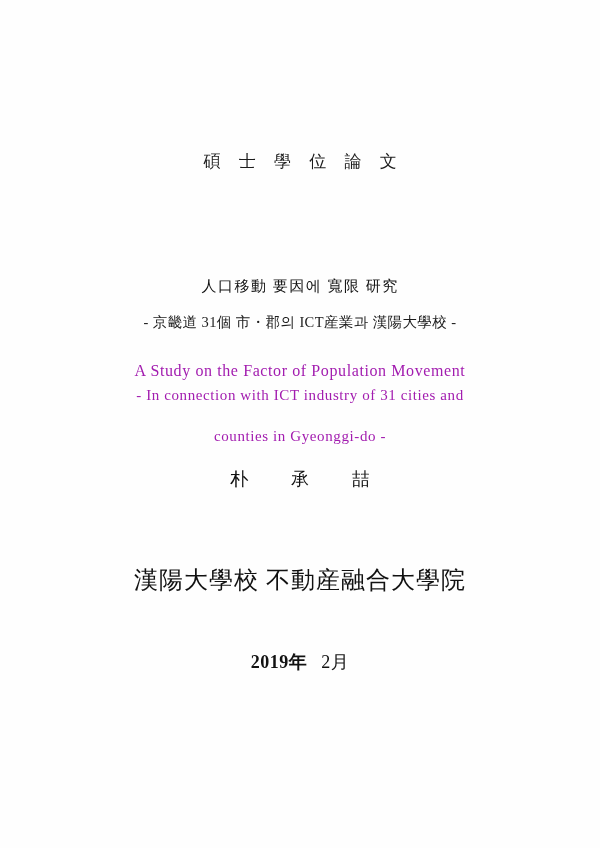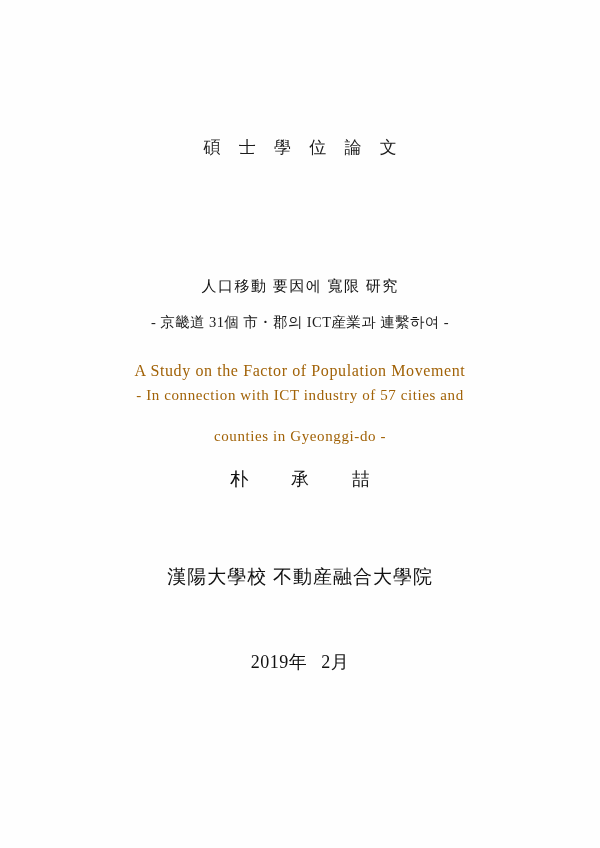--- a/index.html
+++ b/index.html
@@ -21,21 +21,21 @@
     box-sizing: border-box;
     position: relative;
     background: #fefefe;
   }
   .center {
     text-align: center;
   }
   
   .degree-line {
     position: absolute;
-    top: 136px;
+    top: 150px;
     left: 0;
     right: 0;
     font-size: 17px;
     letter-spacing: 7px;
     text-indent: 7px;
     color: #1c1c1c;
   }
   
   .title-ko {
     position: absolute;
@@ -57,21 +57,21 @@
   }
   
   .title-en {
     position: absolute;
     top: 358px;
     left: 0;
     right: 0;
     font-size: 16px;
     line-height: 25px;
     letter-spacing: 0.6px;
-    color: #a16207;
+    color: #a21caf;
   }
   .title-en div {
     white-space: nowrap;
   }
   .title-en .line2 {
     font-size: 15px;
   }
   .title-en .line3 {
     font-size: 15px;
     margin-top: 16px;
@@ -87,52 +87,53 @@
     text-indent: 16px;
     color: #111111;
     font-family: Liberation Mono, monospace;
   }
   
   .university {
     position: absolute;
     top: 564px;
     left: 0;
     right: 0;
-    font-size: 19px;
+    font-size: 24px;
     letter-spacing: 1px;
     color: #111111;
   }
   
   .date {
     position: absolute;
     top: 650px;
     left: 0;
     right: 0;
     font-size: 18px;
     letter-spacing: 0.5px;
     color: #111111;
   }
   .date .year {
     margin-right: 14px;
+    font-weight: bold;
   }
 </style>
 </head>
 <body>
 
 <div class="page">
 
   <div class="degree-line center">碩 士 學 位 論 文</div>
 
   <div class="title-ko center">人口移動 要因에 寬限 研究</div>
 
-  <div class="title-ko-sub center">- 京畿道 31個 市・郡의 ICT産業과 連繫하여 -</div>
+  <div class="title-ko-sub center">- 京畿道 31個 市・郡의 ICT産業과 漢陽大學校 -</div>
 
   <div class="title-en center">
     <div class="line1">A Study on the Factor of Population Movement</div>
-    <div class="line2">- In connection with ICT industry of 57 cities and</div>
+    <div class="line2">- In connection with ICT industry of 31 cities and</div>
     <div class="line3">counties in Gyeonggi-do -</div>
   </div>
 
   <div class="author center">朴 承 喆</div>
 
   <div class="university center">漢陽大學校 不動産融合大學院</div>
 
   <div class="date center">
     <span class="year">2019年</span><span class="month">2月</span>
   </div>

